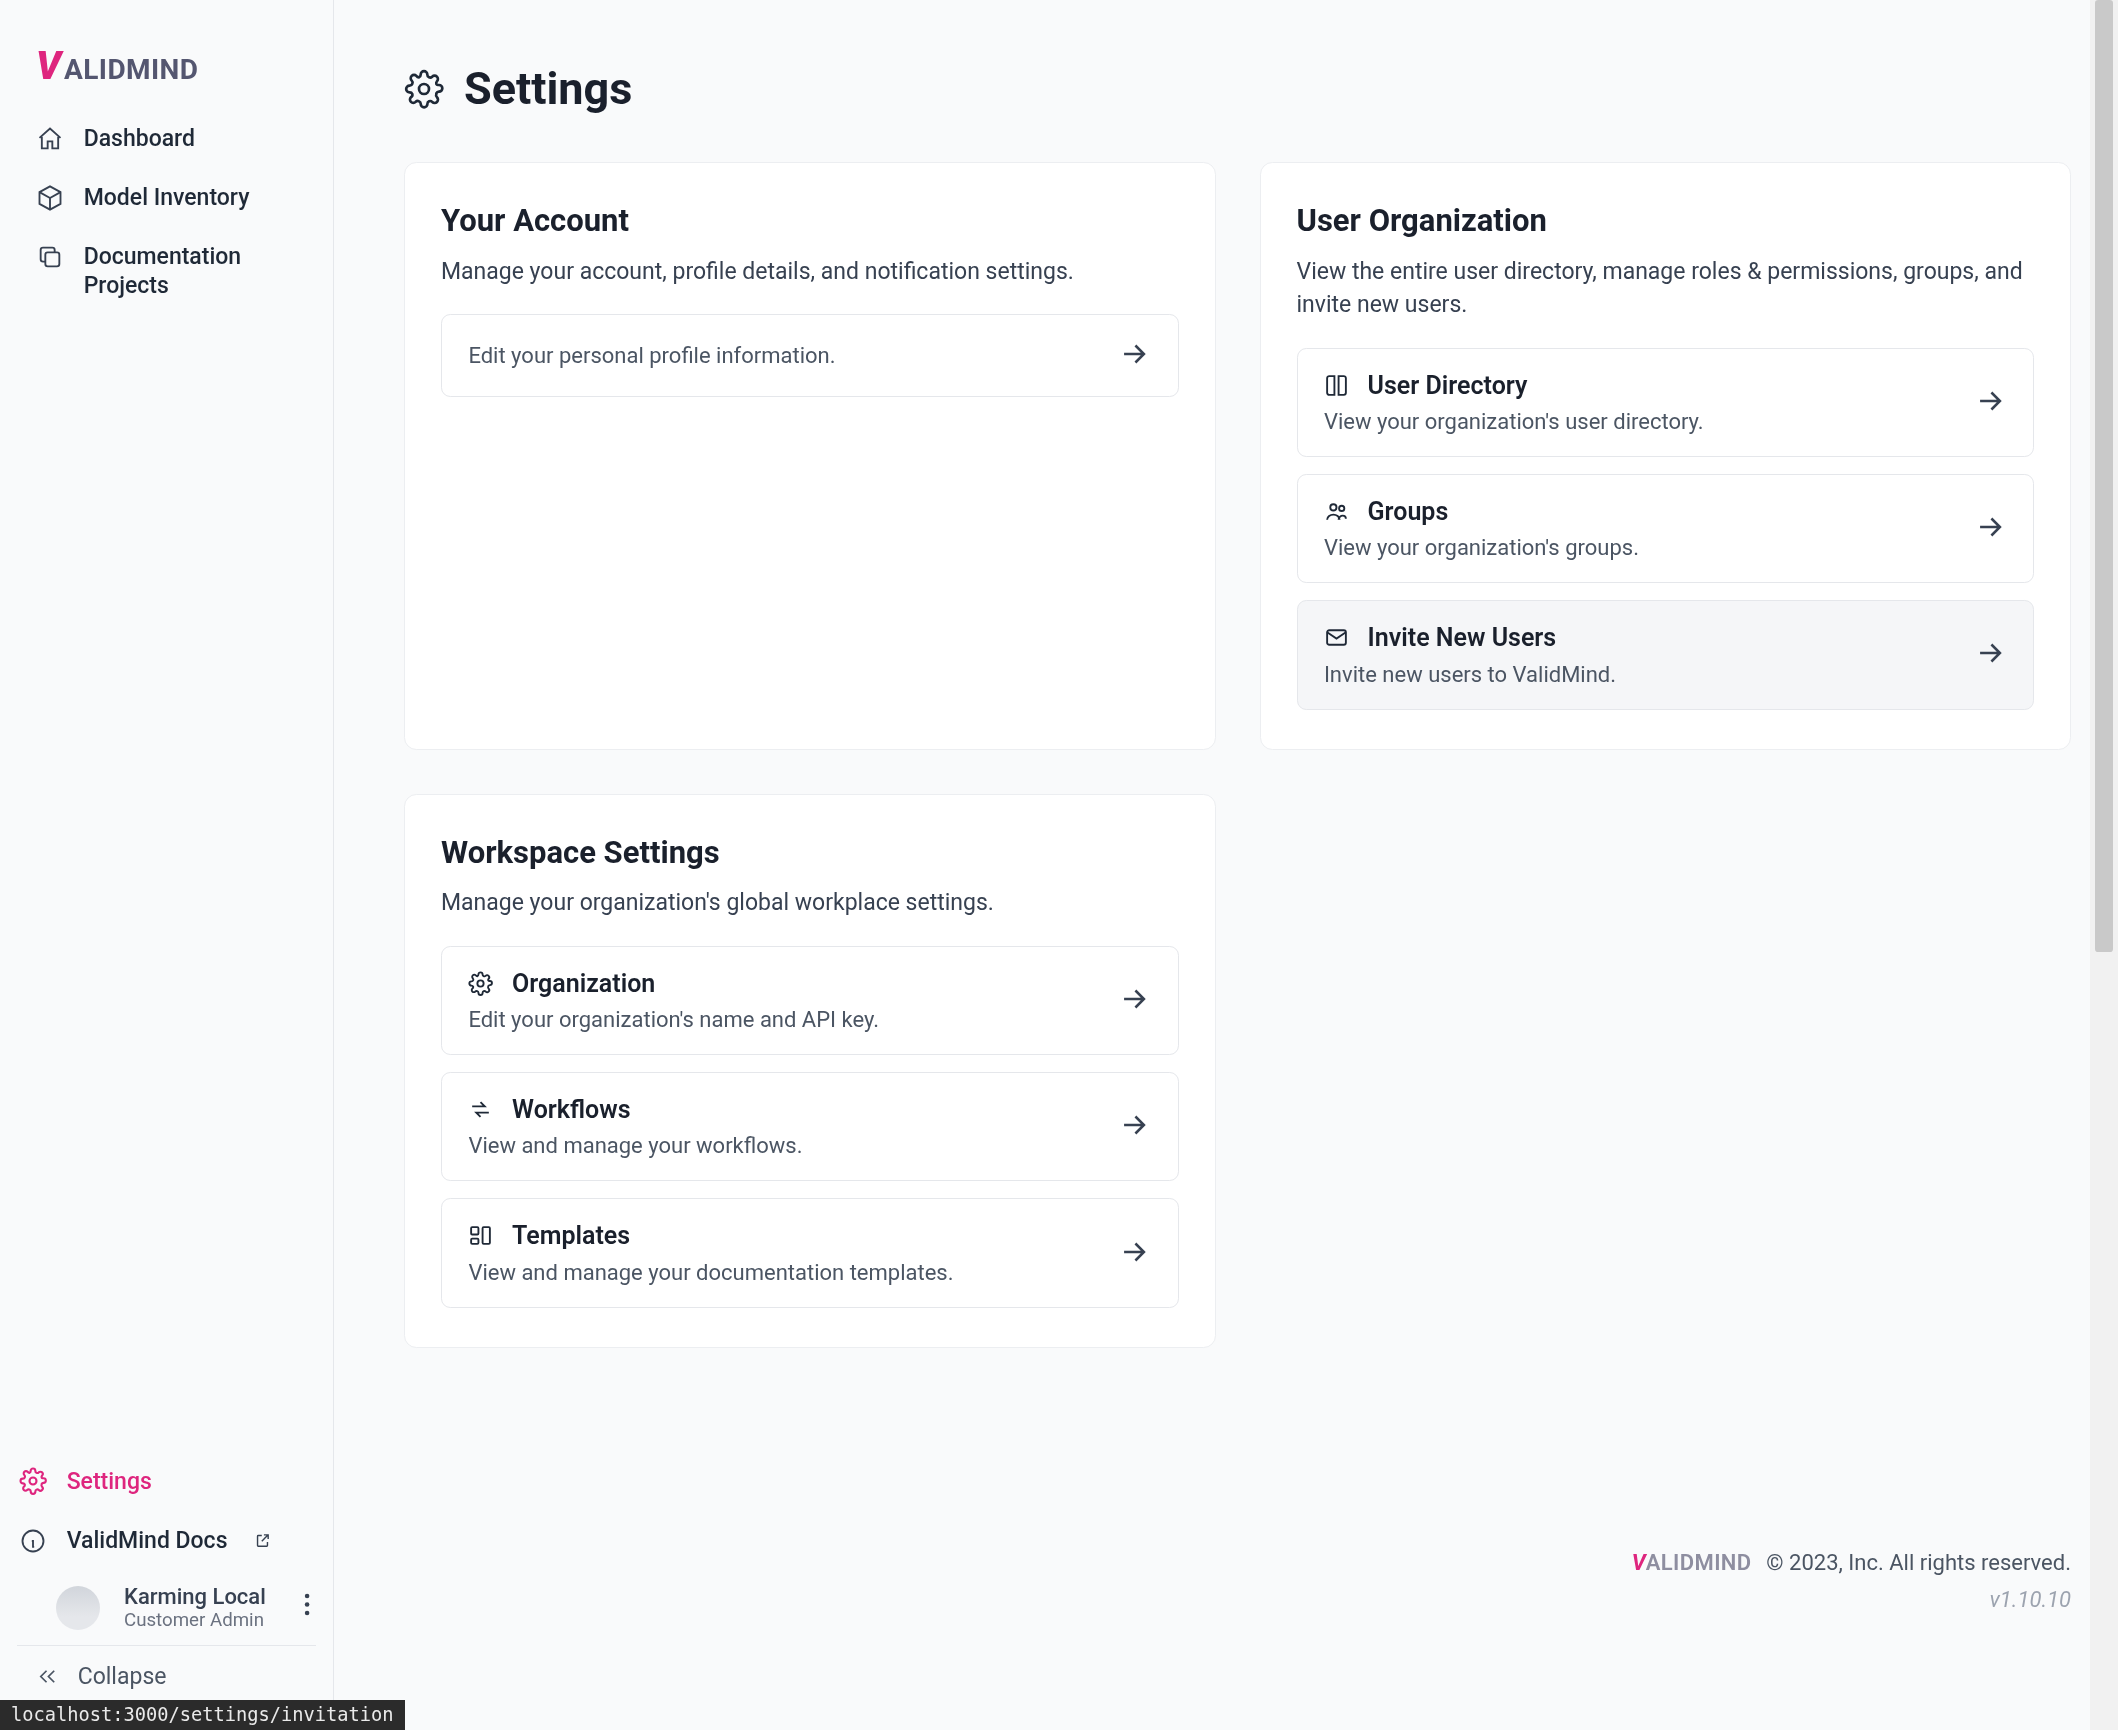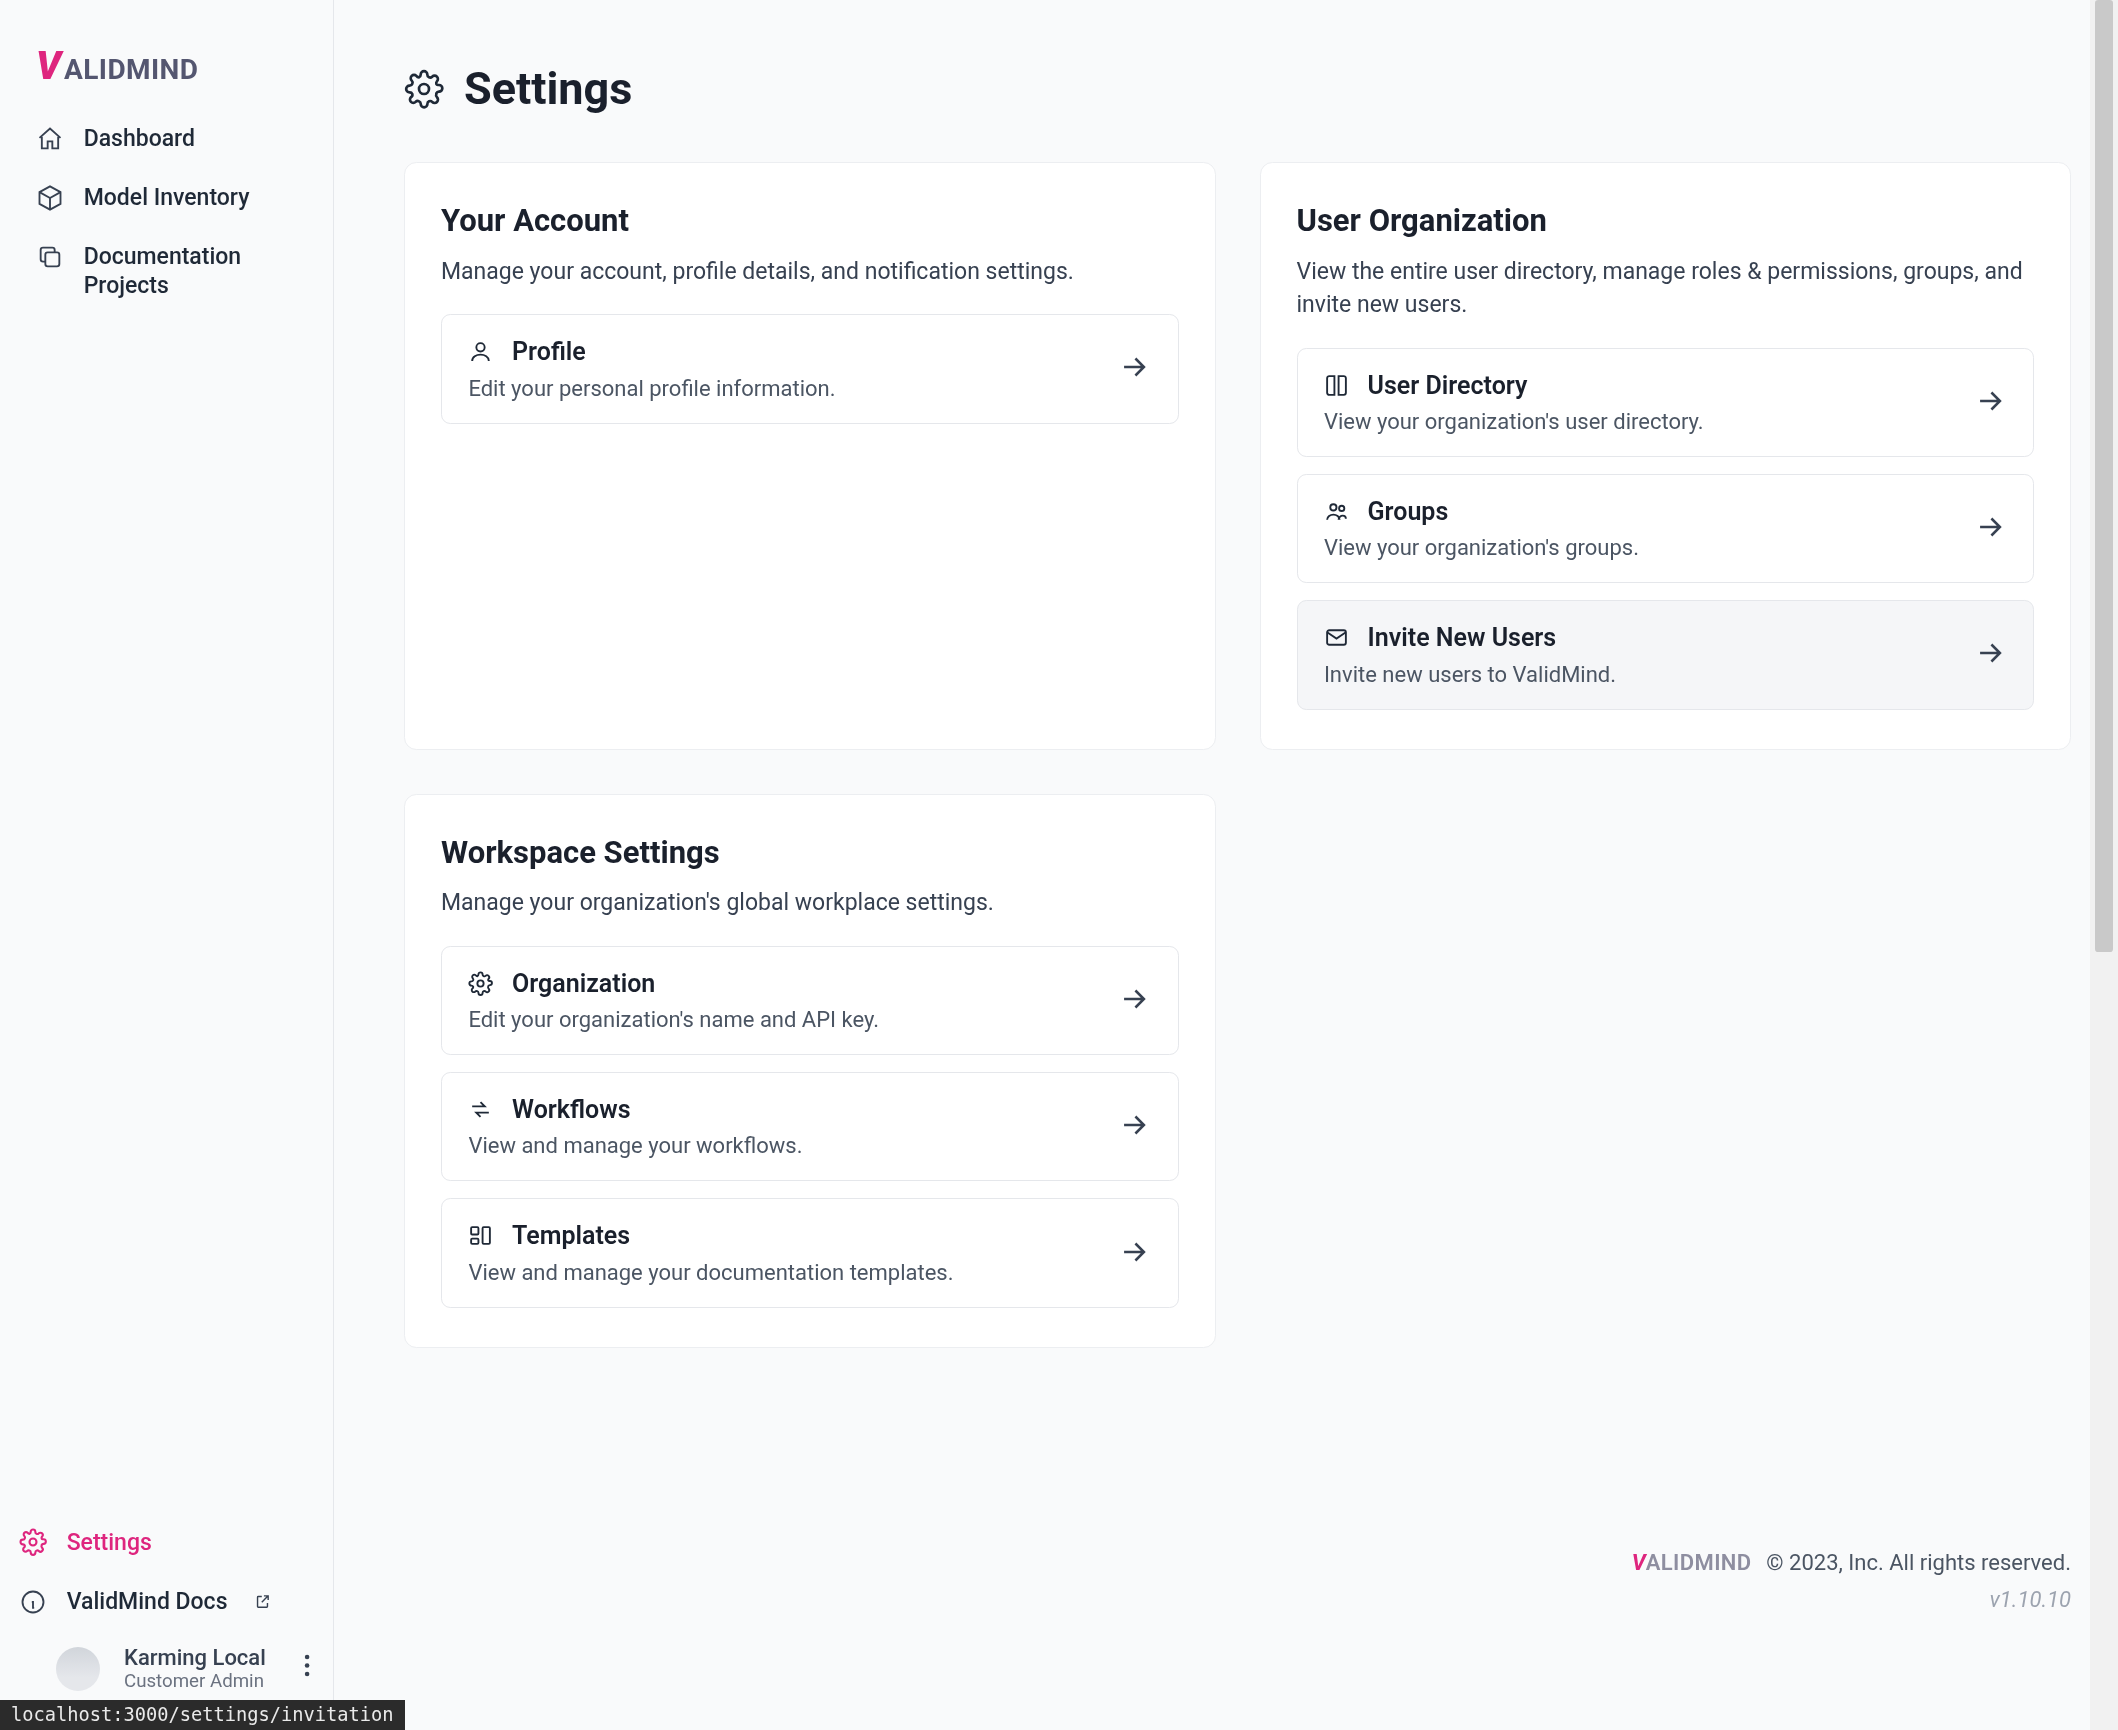--- a/index.html
+++ b/index.html
@@ -275,20 +275,26 @@
         <svg width="6.2" height="23" viewBox="0 0 8 30" fill="#374151">
             <circle cx="4" cy="4" r="3"></circle>
             <circle cx="4" cy="15" r="3"></circle>
             <circle cx="4" cy="26" r="3"></circle>
           </svg>
       </div>
     </div>
 
     <div class="side-divider"></div>
 
+    <div class="collapse">
+      <svg viewBox="0 0 24 24" fill="none" stroke-width="1.8">
+          <path d="M11 18 5 12l6-6M19 18l-6-6 6-6"></path>
+        </svg>
+      <span>Collapse</span>
+    </div>
   </div>
 </aside>
 
 <main class="main">
 
   <h1 class="page-title">
     <svg viewBox="0 0 24 24" fill="none" stroke-width="1.6">
         <circle cx="12" cy="12" r="3"></circle>
         <path d="M19.4 15a1.7 1.7 0 0 0 .34 1.87l.06.06a2 2 0 1 1-2.83 2.83l-.06-.06a1.7 1.7 0 0 0-1.87-.34 1.7 1.7 0 0 0-1 1.56V21a2 2 0 1 1-4 0v-.09a1.7 1.7 0 0 0-1.12-1.56 1.7 1.7 0 0 0-1.87.34l-.06.06a2 2 0 1 1-2.83-2.83l.06-.06A1.7 1.7 0 0 0 5 15a1.7 1.7 0 0 0-1.56-1H3.3a2 2 0 1 1 0-4h.09A1.7 1.7 0 0 0 5 8.88a1.7 1.7 0 0 0-.34-1.87l-.06-.06a2 2 0 1 1 2.83-2.83l.06.06A1.7 1.7 0 0 0 9 5a1.7 1.7 0 0 0 1-1.56V3.3a2 2 0 1 1 4 0v.09A1.7 1.7 0 0 0 15 5a1.7 1.7 0 0 0 1.87-.34l.06-.06a2 2 0 1 1 2.83 2.83l-.06.06A1.7 1.7 0 0 0 19.4 9c.14.34.47.58.84.6H21a2 2 0 1 1 0 4h-.09a1.7 1.7 0 0 0-1.51 1z"></path>
       </svg>
@@ -296,27 +302,20 @@
   </h1>
 
   <div class="cards-grid">
 
     <section class="section-card">
       <h2 class="section-title">Your Account</h2>
       <p class="section-desc">Manage your account, profile details, and notification settings.</p>
 
       <div class="link-card">
         <div class="link-main">
-          <div class="link-head">
-            <svg viewBox="0 0 24 24" fill="none" stroke-width="1.8">
-                <circle cx="12" cy="8" r="4"></circle>
-                <path d="M4 21c0-4 4-6 8-6s8 2 8 6"></path>
-              </svg>
-            <span class="link-title">Profile</span>
-          </div>
           <div class="link-desc">Edit your personal profile information.</div>
         </div>
         <div class="link-arrow">
           <svg viewBox="0 0 24 24" fill="none" stroke-width="1.8">
               <path d="M5 12h14M13 6l6 6-6 6"></path>
             </svg>
         </div>
       </div>
     </section>
 

